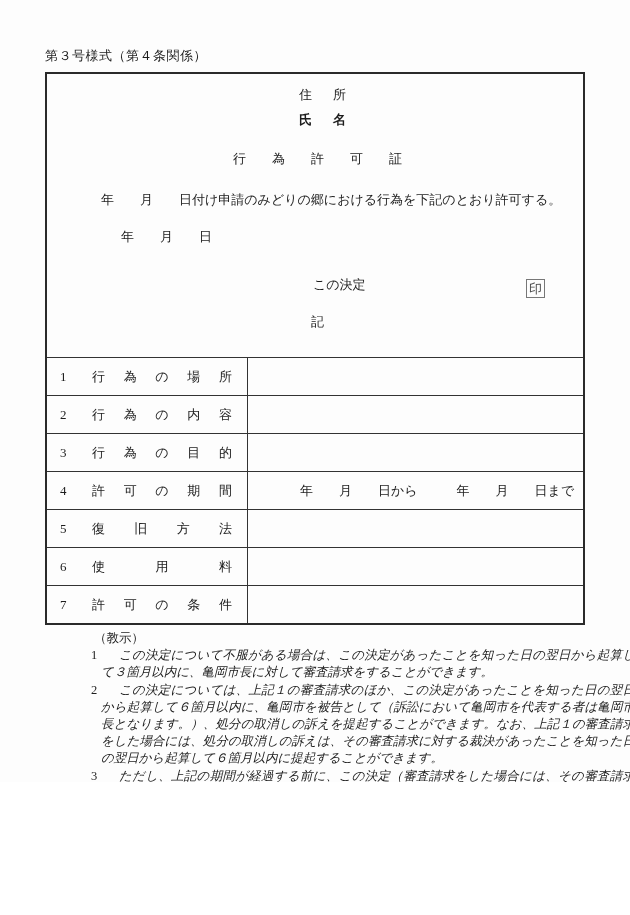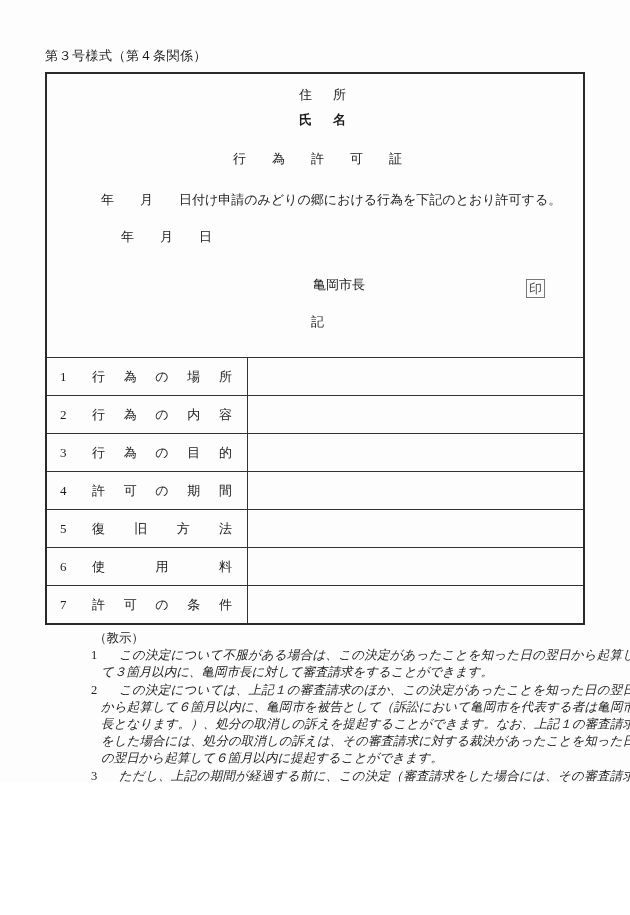--- a/index.html
+++ b/index.html
@@ -78,21 +78,21 @@
     <div class="abs addr spread2">住　所</div>
 
     <div class="abs name spread2">氏　名</div>
 
     <div class="abs perm-line">年　　月　　日付け申請のみどりの郷における行為を下記のとおり許可する。</div>
 
     <div class="abs cert-title">行　　為　　許　　可　　証</div>
 
     <div class="abs date-line">年　　月　　日</div>
 
-    <div class="abs mayor">亀岡市長</div>
+    <div class="abs mayor">この決定</div>
 
     <div class="abs seal">印</div>
 
     <div class="abs ki">記</div>
 
     <div class="tbl" id="tbl">
         <div class="tbl-row">
           <div class="cell-label">
             <span class="row-num">1</span>
             <span class="row-chars">
@@ -135,20 +135,21 @@
           <div class="cell-label">
             <span class="row-num">4</span>
             <span class="row-chars">
               <span>許</span>
               <span>可</span>
               <span>の</span>
               <span>期</span>
               <span>間</span>
             </span>
           </div>
+          <div class="cell-value"><span>年　　月　　日から　　　年　　月　　日まで</span></div>
         </div>
         <div class="tbl-row">
           <div class="cell-label">
             <span class="row-num">5</span>
             <span class="row-chars">
               <span>復</span>
               <span>旧</span>
               <span>方</span>
               <span>法</span>
             </span>

